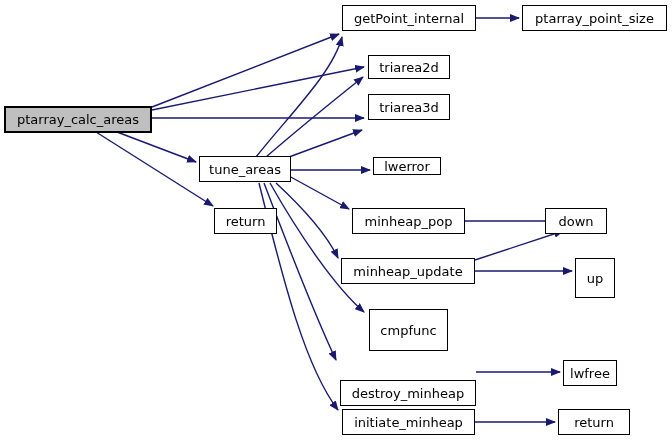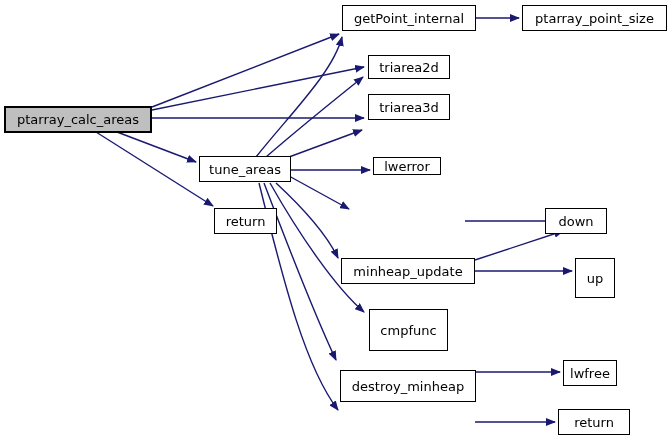--- a/index.html
+++ b/index.html
@@ -86,43 +86,49 @@
   </div>
 
   <div class="node" style="left:373px;top:157px;width:68px;height:18px">
     <span>lwerror</span>
   </div>
 
   <div class="node" style="left:214px;top:208px;width:63px;height:26px">
     <span>return</span>
   </div>
 
+  <div class="node" style="left:352px;top:208px;width:113px;height:26px">
+    <span>minheap_pop</span>
+  </div>
 
   <div class="node" style="left:545px;top:208px;width:62px;height:26px">
     <span>down</span>
   </div>
 
   <div class="node" style="left:341px;top:258px;width:134px;height:26px">
     <span>minheap_update</span>
   </div>
 
   <div class="node" style="left:575px;top:258px;width:40px;height:40px">
     <span>up</span>
   </div>
 
   <div class="node" style="left:369px;top:309px;width:79px;height:42px">
     <span>cmpfunc</span>
   </div>
 
-  <div class="node" style="left:340px;top:370px;width:136px;height:32px">
+  <div class="node" style="left:340px;top:380px;width:136px;height:26px">
     <span>destroy_minheap</span>
   </div>
 
   <div class="node" style="left:563px;top:360px;width:54px;height:26px">
     <span>lwfree</span>
   </div>
 
+  <div class="node" style="left:342px;top:409px;width:133px;height:26px">
+    <span>initiate_minheap</span>
+  </div>
 
   <div class="node" style="left:558px;top:409px;width:72px;height:26px">
     <span>return</span>
   </div>
 
 </div>
 
 </body></html>

